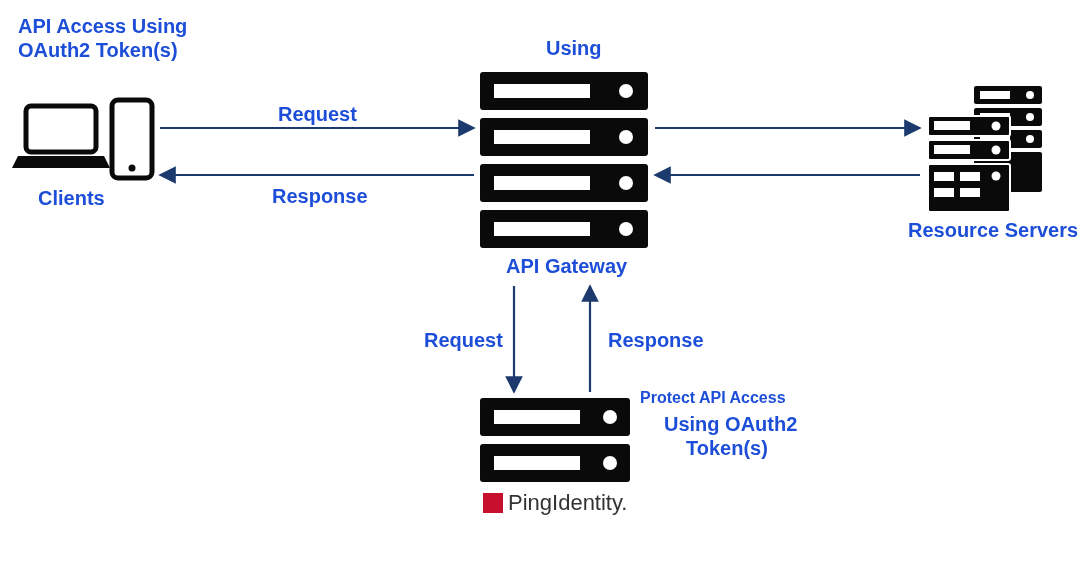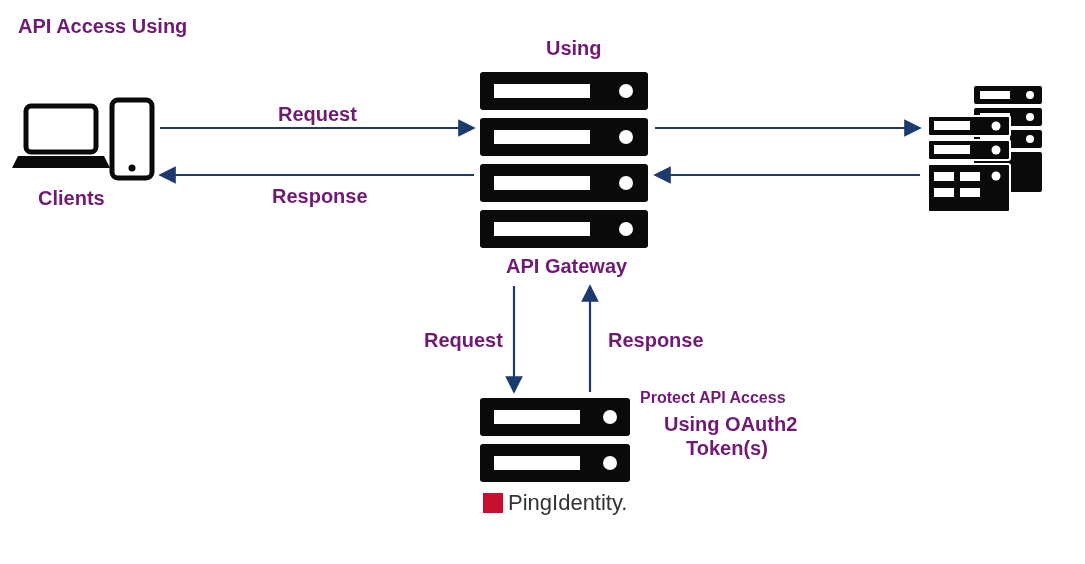--- a/index.html
+++ b/index.html
@@ -1,17 +1,17 @@
 <!DOCTYPE html>
 <html><head>
 <meta charset="utf-8">
 <style>
   html,body{margin:0;padding:0;width:1085px;height:564px;font-family:"Segoe UI",Arial,sans-serif;color:#253858;background:#fff}
   .stage{position:relative;width:1085px;height:564px}
-  .lbl{position:absolute;font-weight:600;line-height:1.2;color:#701a75}
+  .lbl{position:absolute;font-weight:600;line-height:1.2;color:#1d4ed8}
   svg{position:absolute;left:0;top:0}
 </style>
 </head>
 <body>
 
 <div class="stage">
 
 <svg width="1085" height="564" viewBox="0 0 1085 564">
   <defs>
     <marker id="arrR" viewBox="0 0 10 10" refX="9" refY="5" markerWidth="8" markerHeight="8" orient="auto-start-reverse">
@@ -102,25 +102,27 @@
       <rect x="0" y="46" width="150" height="38" rx="3" fill="#0a0a0a"></rect>
       <rect x="14" y="58" width="86" height="14" fill="#fff"></rect>
       <circle cx="130" cy="65" r="7" fill="#fff"></circle>
     </g>
   </g>
 
   <rect x="483" y="493" width="20" height="20" fill="#c8102e"></rect>
 </svg>
 
 <div class="lbl" style="left:18px;top:14px;font-size:20px">API Access Using</div>
+<div class="lbl" style="left:18px;top:38px;font-size:20px">OAuth2 Token(s)</div>
 <div class="lbl" style="left:38px;top:186px;font-size:20px">Clients</div>
 
 <div class="lbl" style="left:546px;top:36px;font-size:20px">Using</div>
 <div class="lbl" style="left:506px;top:254px;font-size:20px">API Gateway</div>
 
+<div class="lbl" style="left:908px;top:218px;font-size:20px">Resource Servers</div>
 
 <div class="lbl" style="left:278px;top:102px;font-size:20px">Request</div>
 <div class="lbl" style="left:272px;top:184px;font-size:20px">Response</div>
 
 <div class="lbl" style="left:424px;top:328px;font-size:20px">Request</div>
 <div class="lbl" style="left:608px;top:328px;font-size:20px">Response</div>
 
 <div class="lbl" style="left:640px;top:388px;font-size:16px">Protect API Access</div>
 <div class="lbl" style="left:664px;top:412px;font-size:20px">Using OAuth2</div>
 <div class="lbl" style="left:686px;top:436px;font-size:20px">Token(s)</div>

